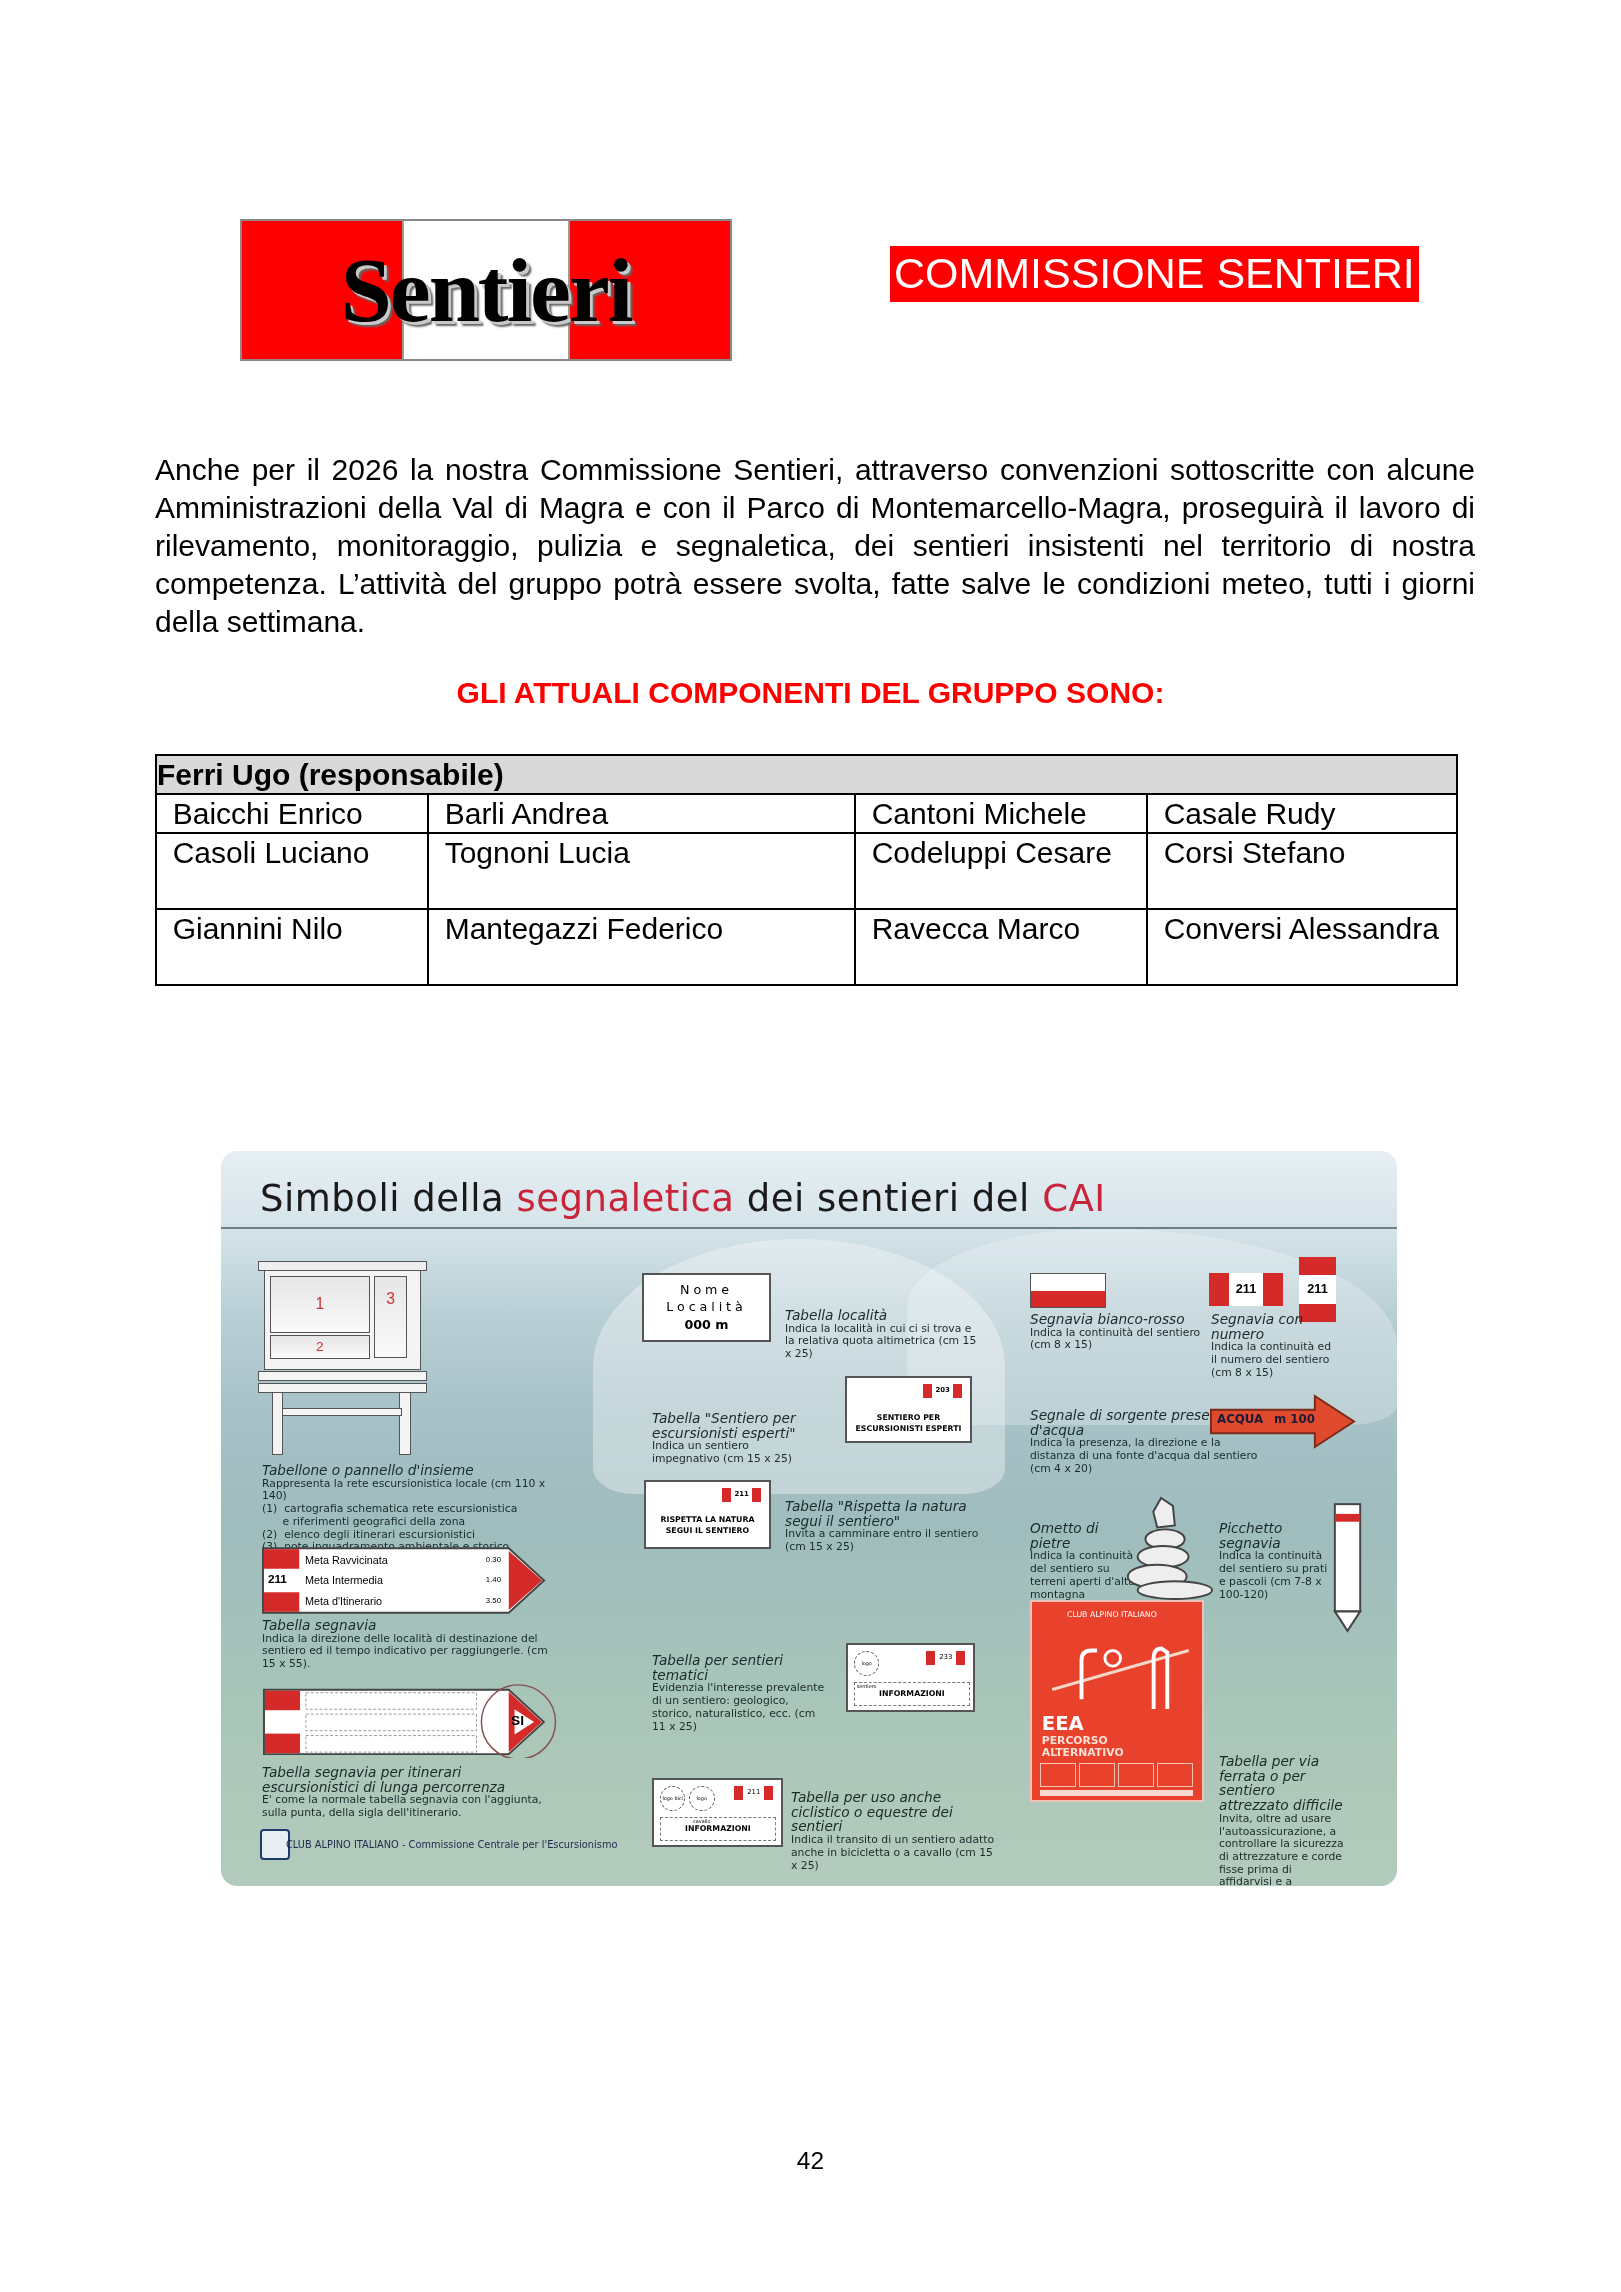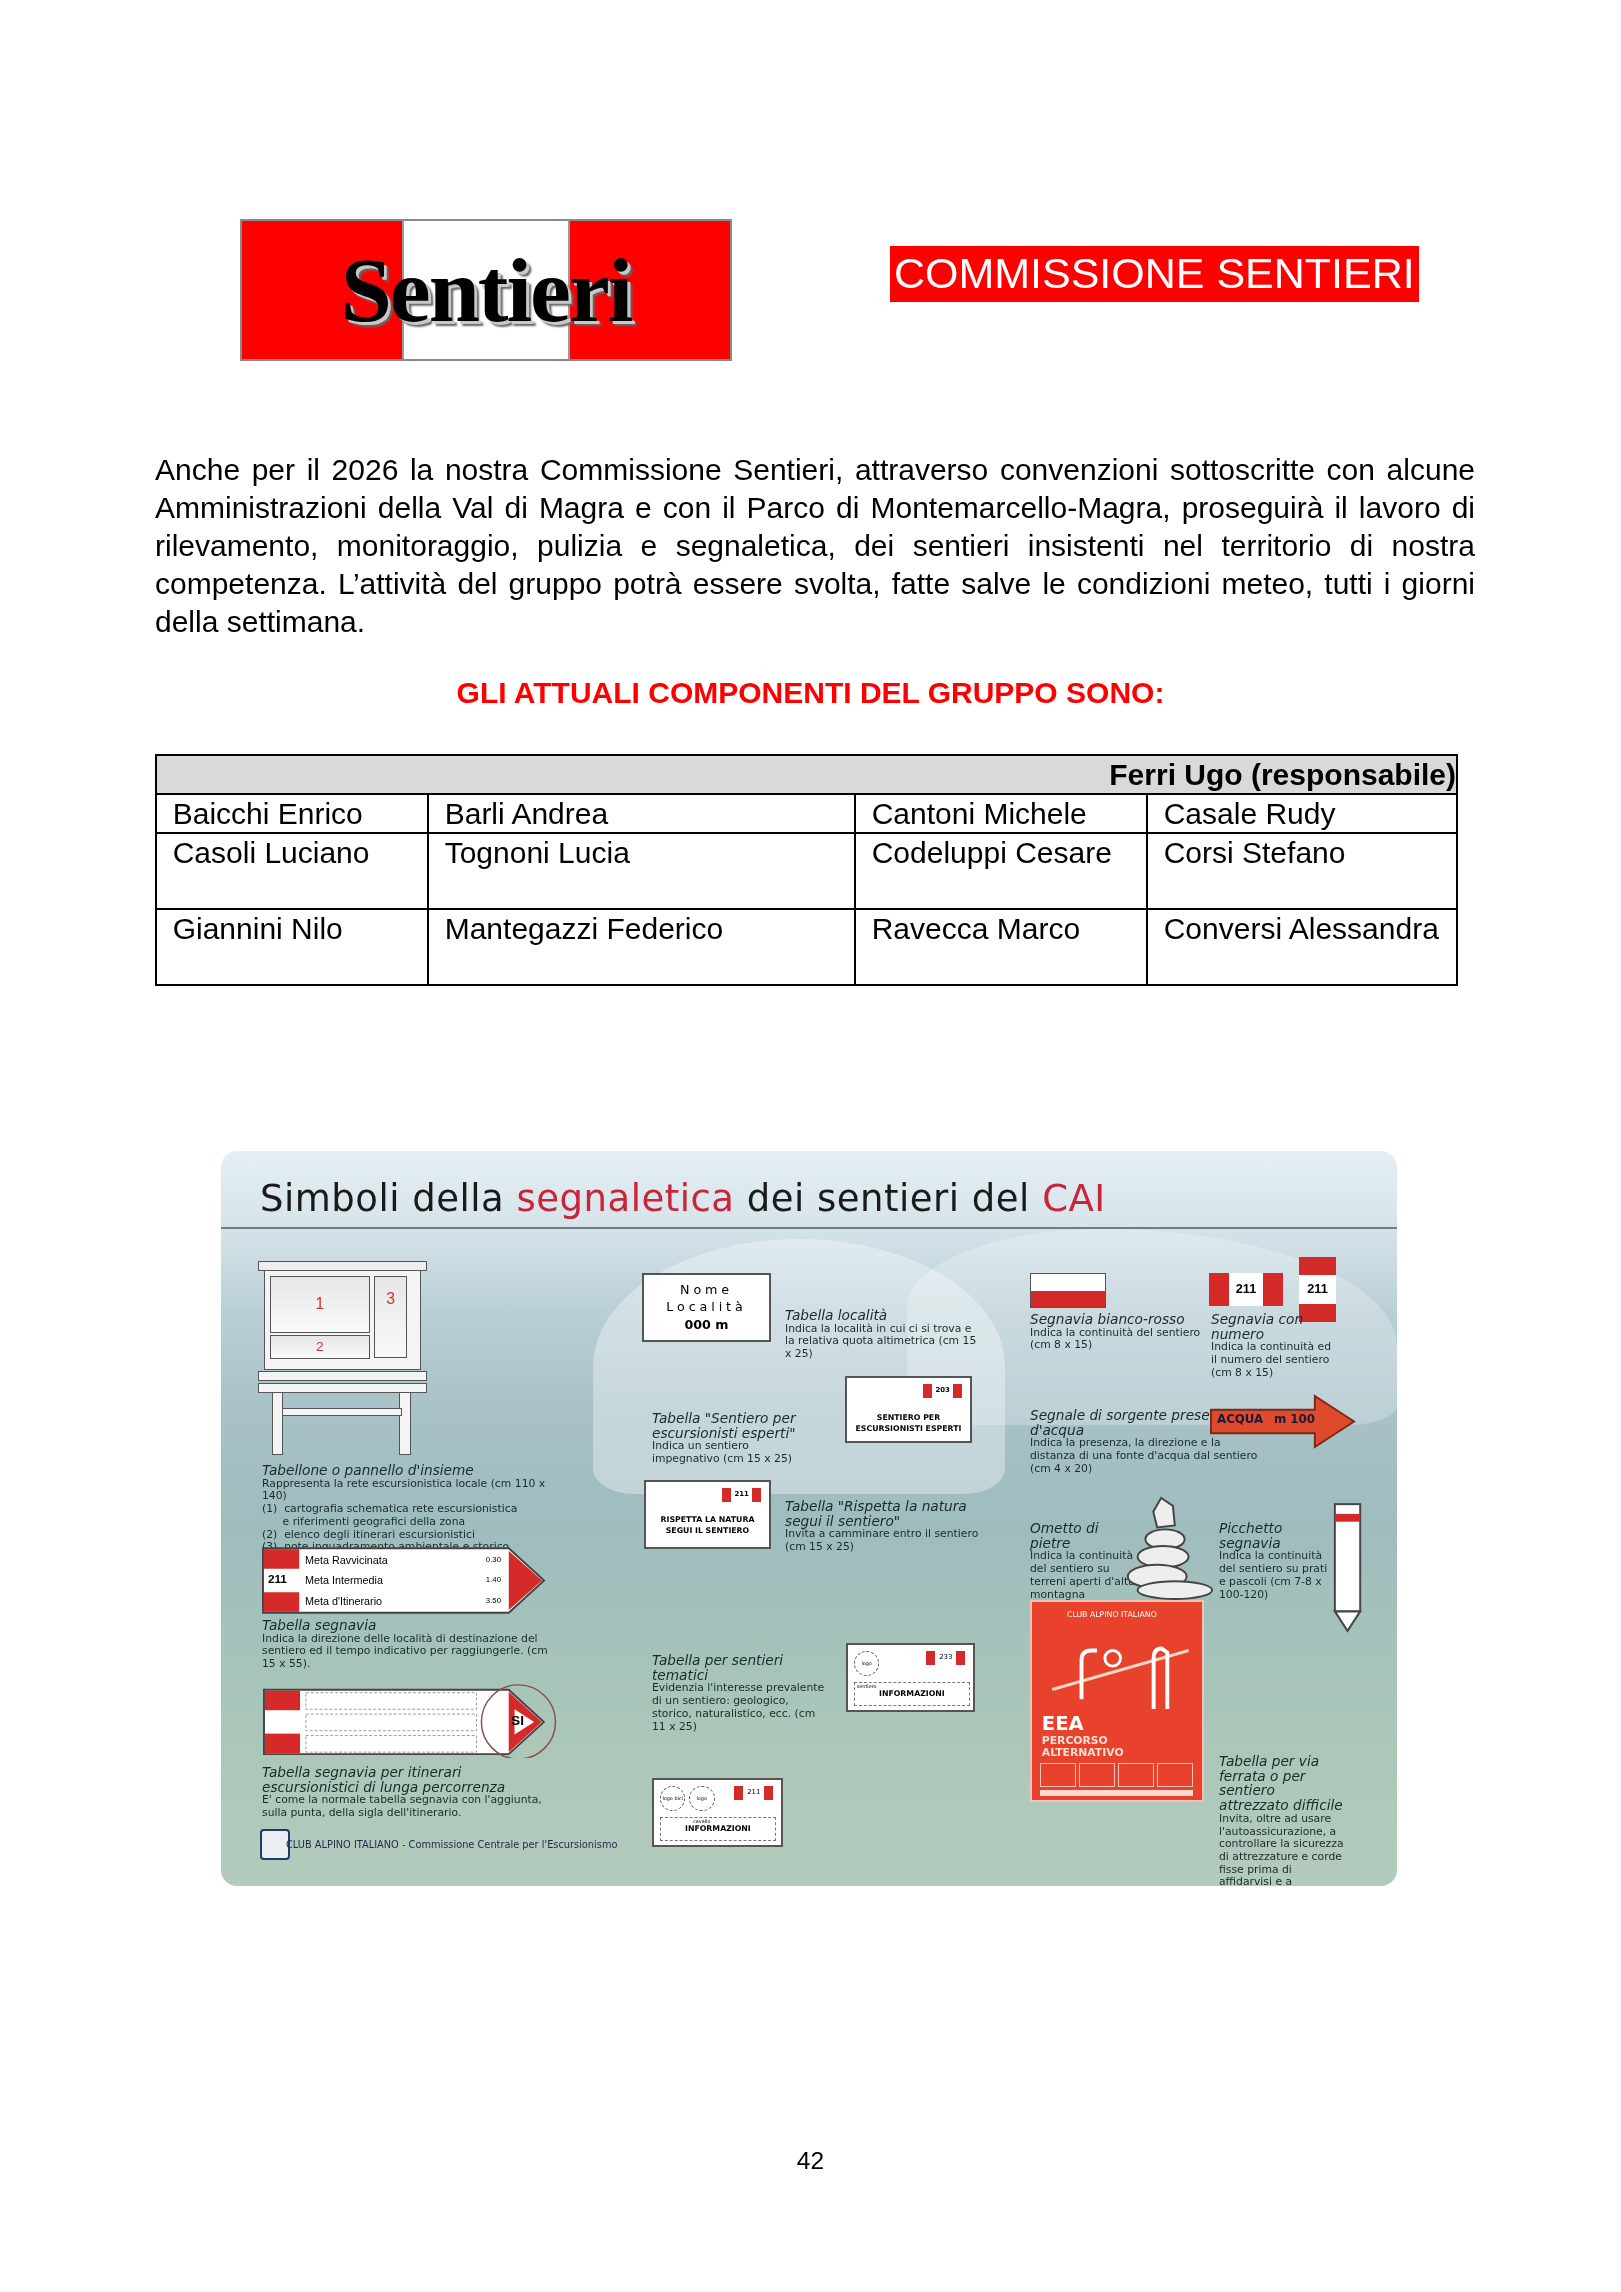--- a/index.html
+++ b/index.html
@@ -9,21 +9,21 @@
   #logo{left:240px;top:219px;width:492px;height:142px;border:2.9px solid #8a8a8a;box-sizing:border-box;display:flex;overflow:hidden;}
   #logo .band{height:100%;}
   #logo .r{background:#ff0000;width:33%;}
   #logo .w{background:#fff;width:34%;border-left:2px solid #9a9a9a;border-right:2px solid #9a9a9a;}
   #logo-text{position:absolute;left:0;top:0;width:100%;height:100%;display:flex;align-items:center;justify-content:center;font-family:"Liberation Serif",serif;font-weight:bold;font-size:92px;letter-spacing:-2px;color:#000;text-shadow:2.9px 2.9px 0 #c9c9c9,4.9px 4.9px 2px #666;}
   #title-badge{left:890px;top:246px;background:#ff0000;color:#fff;font-size:43px;padding:2px 3.9px 2.9px 3.9px;line-height:51px;}
   #intro{left:155px;top:451px;width:1320px;font-size:30px;line-height:38px;text-align:justify;}
   #members-heading{left:0;width:1621px;top:676px;text-align:center;color:#ff0000;font-weight:bold;font-size:30px;}
   #members-table{left:155px;top:754px;width:1303px;border-collapse:collapse;font-size:30px;}
   #members-table td{border:2px solid #000;padding:0 15.7px;vertical-align:top;line-height:37px;}
-  #members-table .head td{background:#d9d9d9;text-align:right;font-weight:bold;padding:0;}
+  #members-table .head td{background:#d9d9d9;text-align:left;font-weight:bold;padding:0;}
   #members-table tr.tall td{height:74px;}
   
   #poster{left:221px;top:1151px;width:1176px;height:735px;overflow:hidden;
     background:linear-gradient(180deg,#e6eff3 0%,#d6e4ea 10%,#b9cfd6 22%,#a8c2c8 35%,#9fbcbe 50%,#a4c2bb 65%,#abc7b8 80%,#b3cbbd 100%);border-radius:16px;}
   #poster .mtn{position:absolute;background:rgba(255,255,255,0.35);}
   #poster-title{left:39px;top:25.5px;font-family:"DejaVu Sans",sans-serif;font-size:37px;color:#1a1a1a;letter-spacing:0.5px;}
   #poster-title .red{color:#c8243a;}
   #poster-rule{left:0;top:76px;width:1176px;height:2px;background:#6d7f86;}
   .cap{position:absolute;font-family:"DejaVu Sans",sans-serif;font-size:10.8px;line-height:12.7px;color:#1a2a2a;}
   .cap b{font-style:italic;font-weight:normal;font-size:13.7px;display:block;line-height:14.7px;}
@@ -268,20 +268,24 @@
   <div class="sign" style="left:431px;top:627px;width:131px;height:69px;">
     <div class="abs" style="left:5.9px;top:5.9px;width:23.5px;height:23.5px;border:1px dashed #555;border-radius:50%;font-size:4.9px;text-align:center;line-height:23.5px;">logo bici</div>
     <div class="abs" style="left:35px;top:5.9px;width:23.5px;height:23.5px;border:1px dashed #555;border-radius:50%;font-size:4.9px;text-align:center;line-height:23.5px;">logo cavallo</div>
     <div class="abs" style="right:7.8px;top:5.9px;width:39px;height:13.7px;display:flex;">
       <span class="stripe-r" style="width:8.8px"></span>
       <span style="flex:1;font-size:6.9px;line-height:13.7px;background:#fff;text-align:center">211</span>
       <span class="stripe-r" style="width:8.8px"></span>
     </div>
     <div class="abs" style="left:5.9px;top:37px;width:114px;height:21.6px;border:1px dashed #777;text-align:center;font-size:7.8px;font-weight:bold;line-height:21.6px;">INFORMAZIONI</div>
   </div>
+  <div class="cap" style="left:570px;top:639px;width:206px;">
+    <b>Tabella per uso anche ciclistico o equestre dei sentieri</b>
+    <div>Indica il transito di un sentiero adatto anche in bicicletta o a cavallo (cm 15 x 25)</div>
+  </div>
 
   <div class="abs" style="left:809px;top:449px;width:174px;height:202px;background:#e8412c;border:2.9px solid #f1c2b8;box-sizing:border-box;color:#fff;font-family:'DejaVu Sans',sans-serif;">
     <div style="font-size:7.8px;padding:7.8px 0 0 35px;">CLUB ALPINO ITALIANO</div>
     <svg class="abs" style="left:19.6px;top:29px" width="137" height="78" viewBox="0 0 140 80">
       <line x1="0" y1="60" x2="140" y2="20" stroke="#f5d7c8" stroke-width="3"></line>
       <path d="M30 70 L30 30 Q30 20 40 20 L46 20" fill="none" stroke="#fff" stroke-width="4"></path>
       <path d="M104 80 L104 28 Q104 18 112 18 L118 22 L118 80" fill="none" stroke="#fff" stroke-width="4"></path>
       <circle cx="62" cy="28" r="8" fill="none" stroke="#fff" stroke-width="3"></circle>
     </svg>
     <div class="abs" style="left:9.8px;top:110px;font-weight:bold;font-size:19.6px;">EEA</div>

